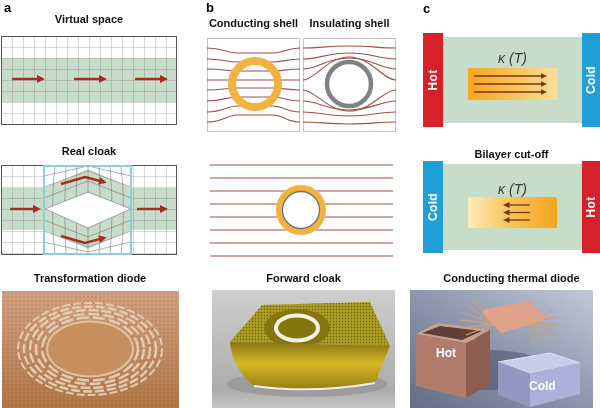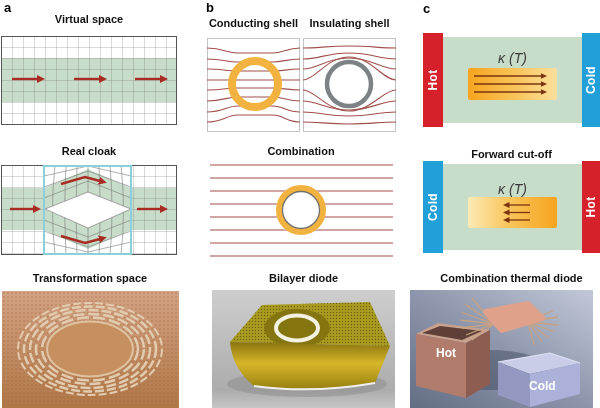--- a/index.html
+++ b/index.html
@@ -85,21 +85,21 @@
     </g>
     <rect x="43" y="1" width="87" height="88" fill="none" stroke="#8ad0dc" stroke-width="2"></rect>
     <g stroke="#a82c24" stroke-width="2.4" fill="none">
       <path d="M9,44 H33" marker-end="url(#mR)"></path>
       <path d="M136,44 H160" marker-end="url(#mR)"></path>
       <path d="M60,19 L84,12 L99,16" marker-end="url(#mR)"></path>
       <path d="M60,71 L84,78 L99,74" marker-end="url(#mR)"></path>
     </g>
   </svg>
 
-  <div class="ptitle" style="left:0px;top:272px;width:180px;">Transformation space</div>
+  <div class="ptitle" style="left:0px;top:272px;width:180px;">Transformation diode</div>
 
   <svg class="abs" style="left:2px;top:291px;" width="177" height="117" viewBox="0 0 177 117">
     <defs>
       <linearGradient id="cuBg" x1="0" y1="0" x2="0" y2="1">
         <stop offset="0" stop-color="#d2a283"></stop>
           <stop offset="1" stop-color="#b07747"></stop>
       </linearGradient>
       <pattern id="cuDots" width="4" height="4" patternUnits="userSpaceOnUse">
         <circle cx="2" cy="2" r="0.8" fill="#9a5f35" opacity="0.55"></circle>
       </pattern>
@@ -143,39 +143,38 @@
       <path d="M0,31 C14,31 24,20 46,20 C68,20 78,31 93,31"></path>
       <path d="M0,42 C12,42 24,19 46,19 C68,19 80,42 93,42"></path>
       <path d="M0,52 C12,52 24,73 46,73 C68,73 80,52 93,52"></path>
       <path d="M0,63 C14,63 24,72 46,72 C68,72 78,63 93,63"></path>
       <path d="M0,74 C16,74 24,78 46,78 C68,78 76,74 93,74"></path>
       <path d="M0,84 C16,84 24,86 46,86 C68,86 76,84 93,84"></path>
     </g>
     <circle cx="46" cy="46" r="22" fill="#fff" stroke="#7d8284" stroke-width="4.5"></circle>
   </svg>
 
-  <div class="ptitle" style="left:205px;top:145px;width:192px;">Combination</div>
 
   <svg class="abs" style="left:205px;top:160px;" width="192" height="100" viewBox="0 0 192 100">
     <g stroke="#a04f4a" stroke-width="1.1">
       <line x1="5" y1="5" x2="188" y2="5"></line>
         <line x1="5" y1="18" x2="188" y2="18"></line>
       <line x1="5" y1="31" x2="188" y2="31"></line>
         <line x1="5" y1="44" x2="188" y2="44"></line>
       <line x1="5" y1="57" x2="188" y2="57"></line>
         <line x1="5" y1="70" x2="188" y2="70"></line>
       <line x1="5" y1="83" x2="188" y2="83"></line>
         <line x1="5" y1="96" x2="188" y2="96"></line>
     </g>
     <circle cx="96" cy="50" r="25" fill="#fff"></circle>
     <circle cx="96" cy="50" r="21.5" fill="none" stroke="#f2b240" stroke-width="7"></circle>
     <circle cx="96" cy="50" r="18.5" fill="#fff" stroke="#6f6f6f" stroke-width="1.3"></circle>
   </svg>
 
-  <div class="ptitle" style="left:212px;top:272px;width:183px;">Bilayer diode</div>
+  <div class="ptitle" style="left:212px;top:272px;width:183px;">Forward cloak</div>
 
   <svg class="abs" style="left:212px;top:290px;" width="183" height="118" viewBox="0 0 183 118">
     <defs>
       <linearGradient id="blBg" x1="0" y1="0" x2="0" y2="1">
         <stop offset="0" stop-color="#cecece"></stop>
           <stop offset="0.85" stop-color="#acacac"></stop>
           <stop offset="1" stop-color="#c6c6c6"></stop>
       </linearGradient>
       <pattern id="blDots" width="3" height="3" patternUnits="userSpaceOnUse">
         <circle cx="1.5" cy="1.5" r="0.7" fill="#6b600e"></circle>
@@ -216,21 +215,21 @@
         </defs>
         <g stroke="#7b3510" stroke-width="1.3" fill="none">
           <path d="M6,8 H73" marker-end="url(#mF)"></path>
           <path d="M6,16 H73" marker-end="url(#mF)"></path>
           <path d="M6,24 H73" marker-end="url(#mF)"></path>
         </g>
       </svg>
     </div>
   </div>
 
-  <div class="ptitle" style="left:423px;top:148px;width:177px;">Forward cut-off</div>
+  <div class="ptitle" style="left:423px;top:148px;width:177px;">Bilayer cut-off</div>
 
   <div class="abs" style="left:423px;top:161px;width:177px;height:92px;">
     <div class="greenbg" style="left:20px;top:3px;width:139px;height:86px;"></div>
     <div class="vbar" style="left:0;top:0;width:20px;height:92px;background:#219fd8;">
         <span>Cold</span>
       </div>
     <div class="vbar" style="left:159px;top:0;width:18px;height:92px;background:#d6202a;">
         <span>Hot</span>
       </div>
     <div class="kappa" style="left:45px;top:20px;width:89px;">κ (T)</div>
@@ -243,21 +242,21 @@
         </defs>
         <g stroke="#7b3510" stroke-width="1.3" fill="none">
           <path d="M62,8 L41,8" marker-end="url(#mB)"></path>
           <path d="M62,15.5 L41,15.5" marker-end="url(#mB)"></path>
           <path d="M62,23 L41,23" marker-end="url(#mB)"></path>
         </g>
       </svg>
     </div>
   </div>
 
-  <div class="ptitle" style="left:423px;top:272px;width:177px;">Combination thermal diode</div>
+  <div class="ptitle" style="left:423px;top:272px;width:177px;">Conducting thermal diode</div>
 
   <div class="abs" style="left:410px;top:290px;width:183px;height:118px;">
     <svg width="183" height="118" viewBox="0 0 183 118">
       <defs>
         <linearGradient id="tdBg" x1="1" y1="0" x2="0" y2="1">
           <stop offset="0" stop-color="#c2c8d8"></stop>
             <stop offset="0.5" stop-color="#8d96ac"></stop>
             <stop offset="1" stop-color="#636d84"></stop>
         </linearGradient>
       </defs>

